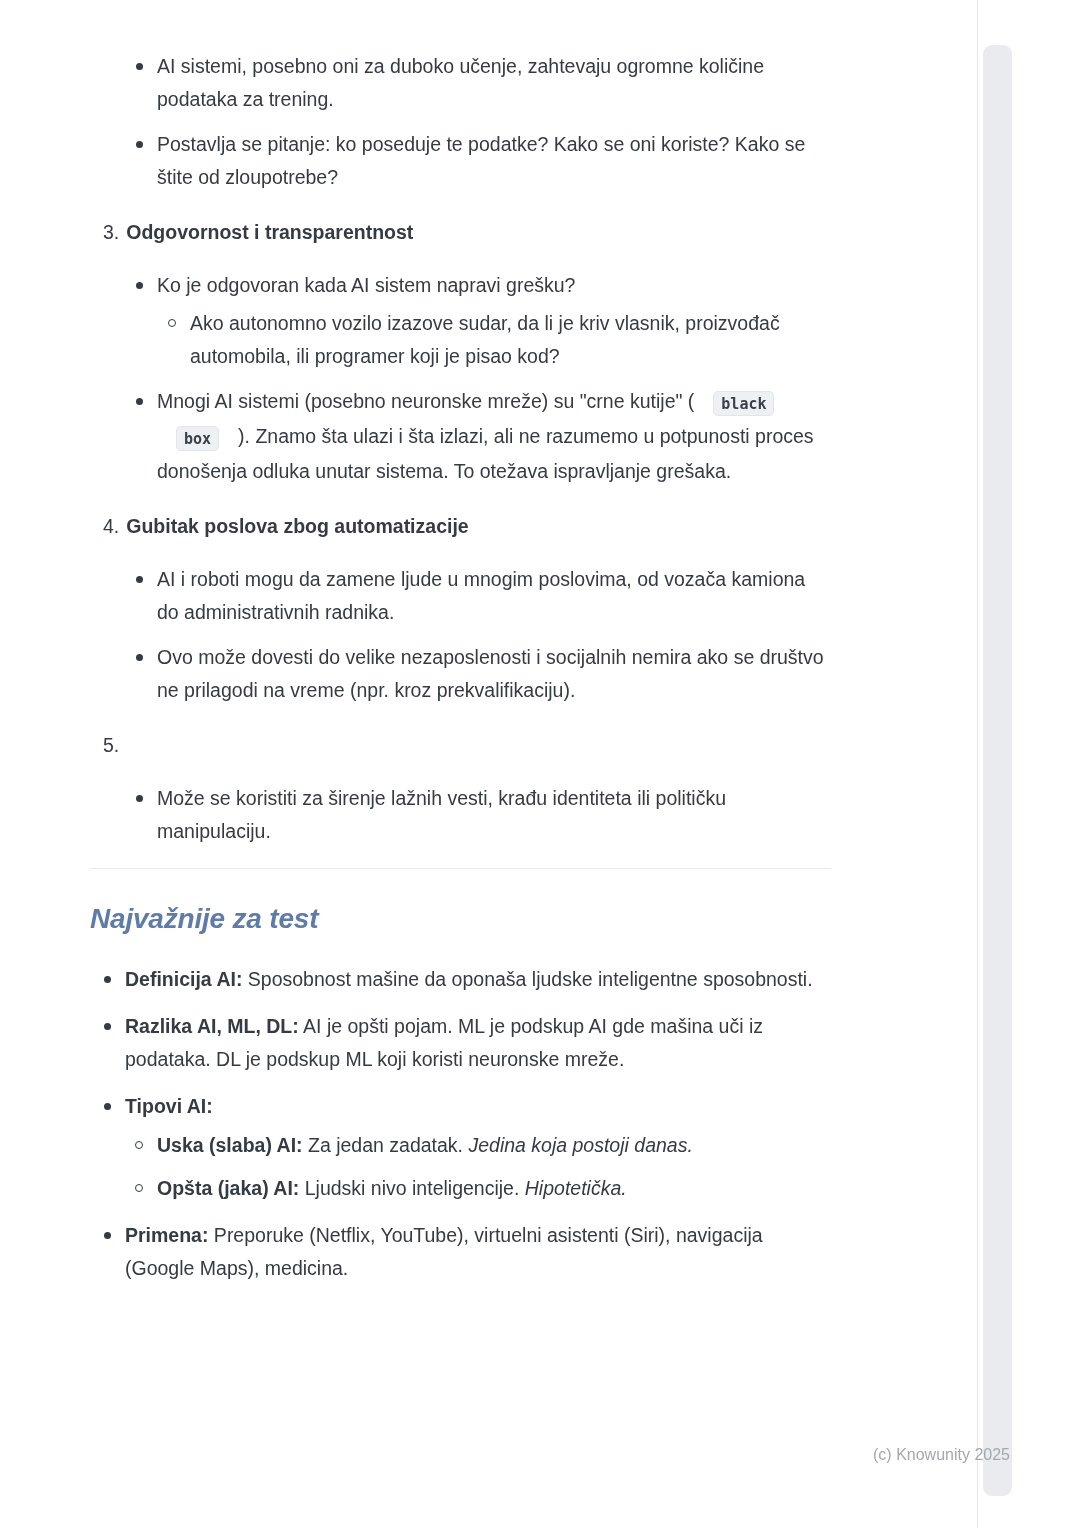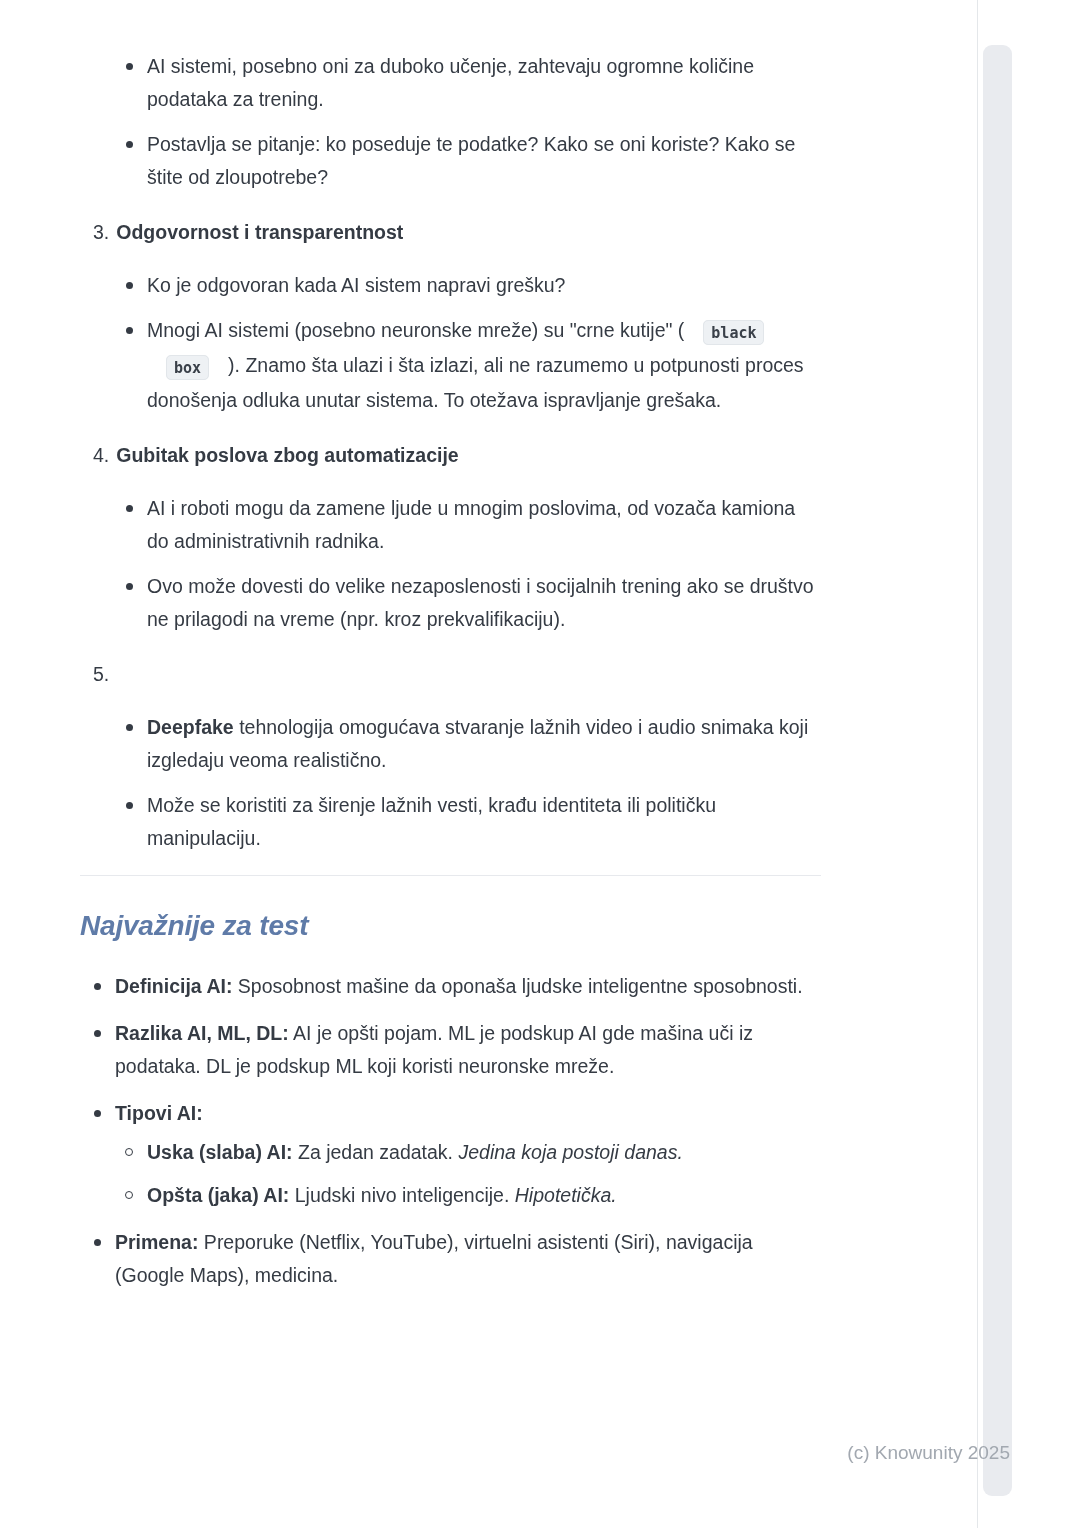--- a/index.html
+++ b/index.html
@@ -3,21 +3,21 @@
 <meta charset="utf-8">
 <style>
   * { margin:0; padding:0; box-sizing:border-box; }
   html, body { width:1080px; height:1528px; }
   body {
     font-family:"Liberation Sans","DejaVu Sans",sans-serif;
     background:#ffffff;
     color:#353b44;
   }
   .page { position:relative; width:1080px; height:1528px; background:#ffffff; overflow:hidden; }
-  .content { position:absolute; left:80px; top:50px; width:741px; font-size:19.5px; line-height:33px; }
+  .content { position:absolute; left:90px; top:50px; width:741px; font-size:19.5px; line-height:33px; }
 
   ul.list { list-style:none; }
   .l1 > li { position:relative; padding-left:22px; margin-bottom:12px; }
   .l1 > li::before {
     content:""; position:absolute; left:1px; top:13px;
     width:7px; height:7px; border-radius:50%; background:#353b44;
   }
   .l2 { margin-top:5px; margin-left:11px; }
   .l2 > li { position:relative; padding-left:22px; margin-bottom:9px; }
   .l2 > li::before {
@@ -50,21 +50,21 @@
   .summary-list .l2 > li { margin-bottom:10px; }
 
   strong { font-weight:700; }
   .it { }
 
   .edge-line { position:absolute; left:977px; top:0; width:1px; height:100%; background:#e4e7ea; }
   .scroll-thumb {
     position:absolute; left:983px; top:45px; width:29px; height:1451px;
     border-radius:9px; background:#e9ebef;
   }
-  .footer-credit { position:absolute; right:70px; bottom:64px; font-size:19px; color:#a2a8b0; }
+  .footer-credit { position:absolute; right:70px; bottom:64px; font-size:16px; color:#a2a8b0; }
 </style>
 </head>
 <body>
 
 <div class="page">
   <main class="content">
 
     <ul class="list l1 indent-deep">
       <li>
         <span>AI sistemi, posebno oni za duboko učenje, zahtevaju ogromne količine podataka za trening.</span>
@@ -75,50 +75,52 @@
     </ul>
 
     <section>
       <div class="section-title">
         <span class="num">3.</span>
         <span class="t">Odgovornost i transparentnost</span>
       </div>
       <ul class="list l1 indent-deep">
         <li>
           <span>Ko je odgovoran kada AI sistem napravi grešku?</span>
+          <ul class="list l2">
+            <li>
+              <span>Ako autonomno vozilo izazove sudar, da li je kriv vlasnik, proizvođač automobila, ili programer koji je pisao kod?</span>
+            </li>
+          </ul>
         </li>
         <li>
           <span>Mnogi AI sistemi (posebno neuronske mreže) su "crne kutije" (</span><code class="inline-code">black box</code><span>). Znamo šta ulazi i šta izlazi, ali ne razumemo u potpunosti proces donošenja odluka unutar sistema. To otežava ispravljanje grešaka.</span>
         </li>
       </ul>
     </section>
 
     <section>
       <div class="section-title">
         <span class="num">4.</span>
         <span class="t">Gubitak poslova zbog automatizacije</span>
       </div>
       <ul class="list l1 indent-deep">
         <li>
           <span>AI i roboti mogu da zamene ljude u mnogim poslovima, od vozača kamiona do administrativnih radnika.</span>
         </li>
         <li>
-          <span>Ovo može dovesti do velike nezaposlenosti i socijalnih trening ako se društvo ne prilagodi na vreme (npr. kroz prekvalifikaciju).</span>
+          <span>Ovo može dovesti do velike nezaposlenosti i socijalnih nemira ako se društvo ne prilagodi na vreme (npr. kroz prekvalifikaciju).</span>
         </li>
       </ul>
     </section>
 
     <section>
       <div class="section-title">
         <span class="num">5.</span>
       </div>
       <ul class="list l1 indent-deep">
-        <li>
-          <strong>Deepfake</strong><span> tehnologija omogućava stvaranje lažnih video i audio snimaka koji izgledaju veoma realistično.</span>
-        </li>
         <li>
           <span>Može se koristiti za širenje lažnih vesti, krađu identiteta ili političku manipulaciju.</span>
         </li>
       </ul>
     </section>
 
     <hr class="divider">
 
     <h1 class="summary-heading">Najvažnije za test</h1>
 

